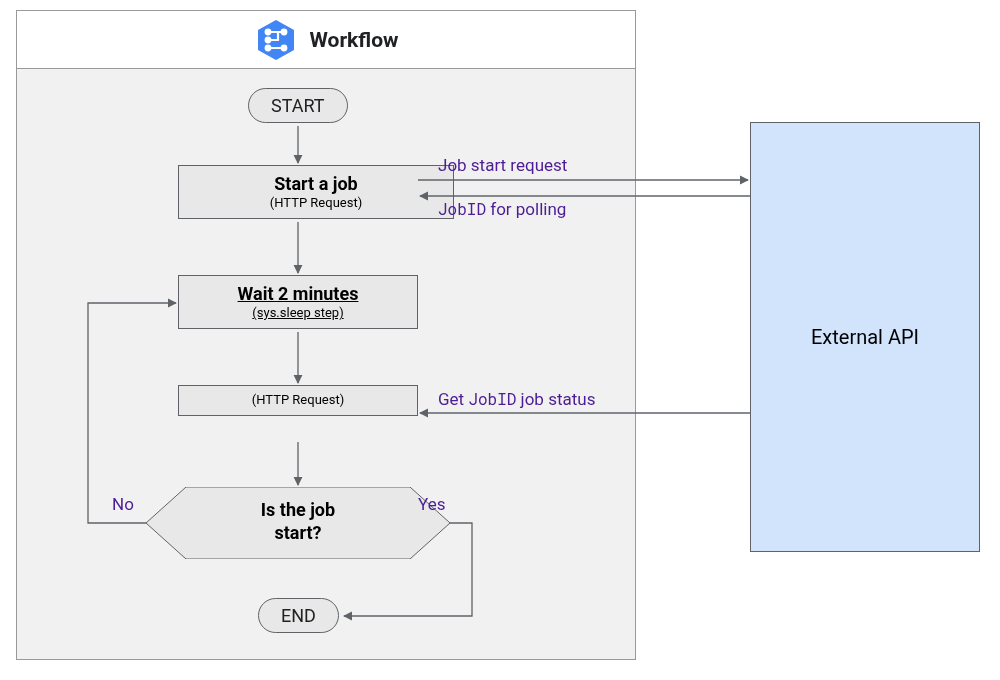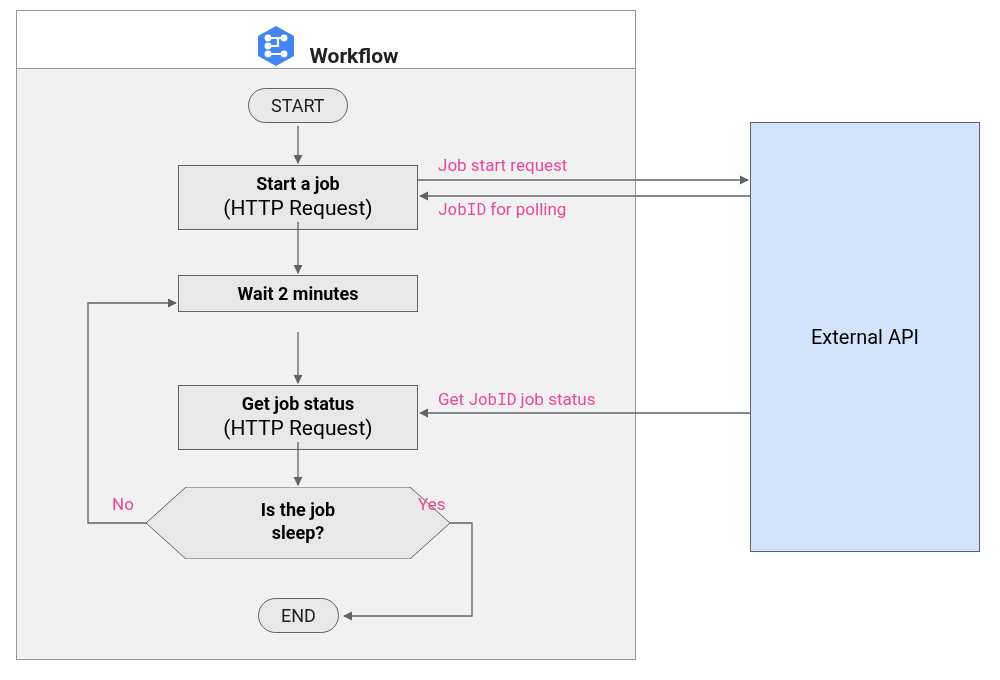--- a/index.html
+++ b/index.html
@@ -21,21 +21,21 @@
     border: 1px solid #999;
     background: #f1f1f1;
   }
   .workflow-header {
     position: absolute;
     left: 0; top: 0; right: 0;
     height: 58px;
     background: #fff;
     border-bottom: 1px solid #999;
     display: flex;
-    align-items: flex-end;
+    align-items: center;
     justify-content: center;
     gap: 12px;
   }
   .workflow-title {
     font-size: 21px;
     font-weight: 700;
     color: #202124;
   }
   .hex-icon {
     width: 44px;
@@ -60,21 +60,21 @@
     background: #e8e8e8;
     text-align: center;
     padding: 6px 10px;
     line-height: 1.3;
   }
   .process .title {
     font-weight: 700;
     font-size: 18px;
   }
   .process .sub {
-    font-size: 21px;
+    font-size: 13px;
   }
   .decision {
     position: absolute;
   }
   .decision-text {
     position: absolute;
     width: 160px;
     text-align: center;
     font-weight: 700;
     font-size: 18px;
@@ -85,21 +85,21 @@
     border: 1px solid #5f6368;
     background: #d2e3fc;
     display: flex;
     align-items: center;
     justify-content: center;
     font-size: 20px;
   }
   .edge-label {
     position: absolute;
     font-size: 17px;
-    color: #ec4899;
+    color: #4c1d95;
     background: transparent;
     white-space: nowrap;
   }
   .code { font-family: "Roboto Mono", Menlo, Consolas, monospace; font-size: 16px; text-align: center; }
   svg.overlay {
     position: absolute;
     left: 0; top: 0;
     width: 1000px; height: 680px;
     pointer-events: none;
   }
@@ -126,41 +126,41 @@
       </svg>
     </span>
     <span class="workflow-title">Workflow</span>
   </div>
 </div>
 
 <div class="terminal" style="left:248px; top:88px;justify-content:center;">
   <span>START</span>
 </div>
 
-<div class="process" style="left:178px; top:165px; width:240px;">
+<div class="process" style="left:178px; top:165px; width:276px;">
   <div class="title">Start a job</div>
   <div class="sub">(HTTP Request)</div>
 </div>
 
-<div class="process" style="left:178px; top:275px; width:240px;">
+<div class="process" style="left:178px; top:275px; width:240px;text-decoration:underline;">
   <div class="title">Wait 2 minutes</div>
+  <div class="sub">(sys.sleep step)</div>
 </div>
 
 <div class="process" style="left:178px; top:385px; width:240px;">
-  <div class="title">Get job status</div>
   <div class="sub">(HTTP Request)</div>
 </div>
 
 <div class="decision" style="left:146px; top:487px; width:304px; height:63px;">
   <svg width="304" height="72" viewBox="0 0 304 72">
     <polygon points="40,0 264,0 304,36 264,72 40,72 0,36" fill="#e8e8e8" stroke="#5f6368" stroke-width="1"></polygon>
   </svg>
   <div class="decision-text" style="left:72px; top:12px;">
     <span>Is the job</span><br>
-    <span>sleep?</span>
+    <span>start?</span>
   </div>
 </div>
 
 <div class="terminal" style="left:258px; top:598px;">
   <span>END</span>
 </div>
 
 <div class="external-box" style="left:750px; top:122px; width:230px; height:430px;">
   <span>External API</span>
 </div>

